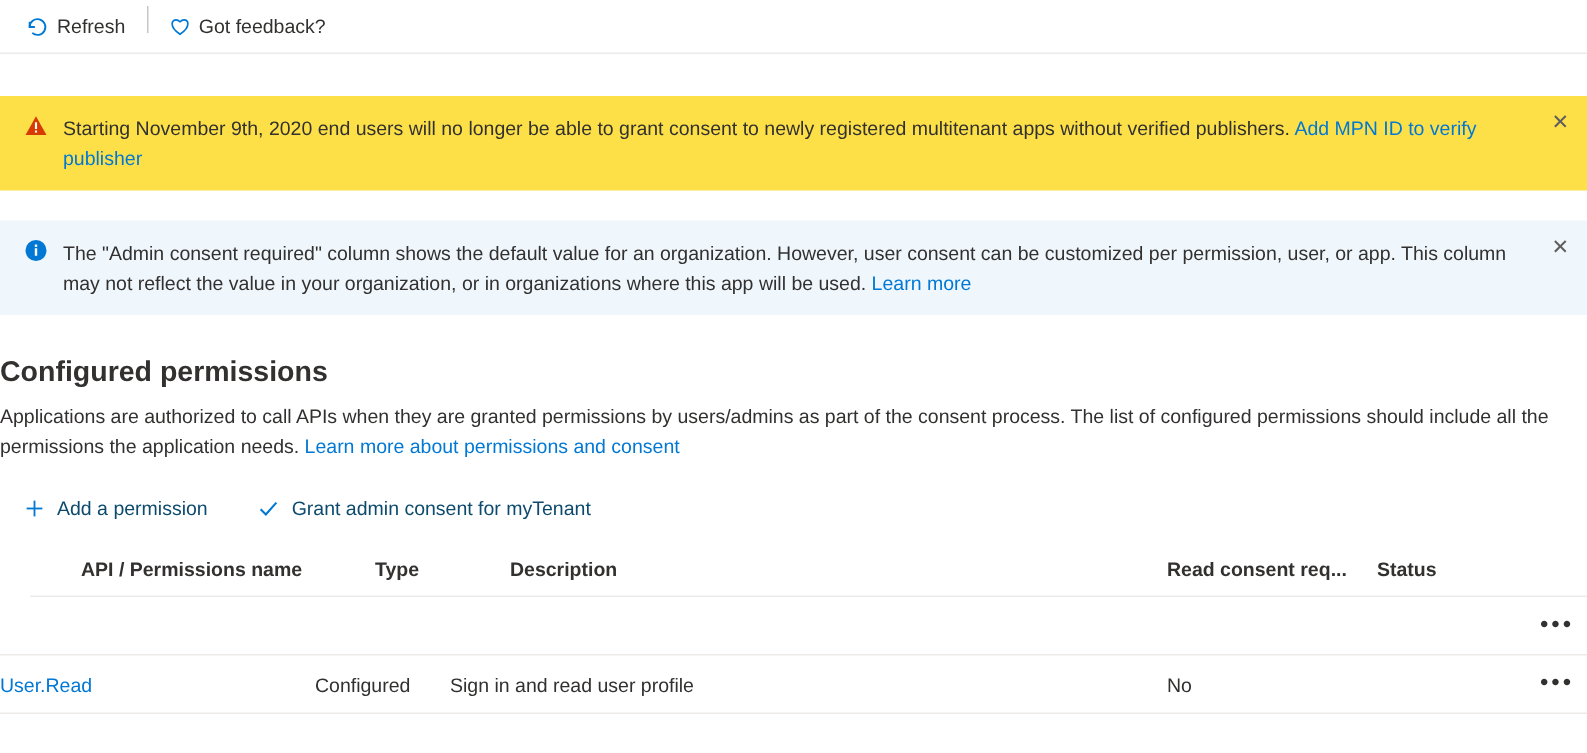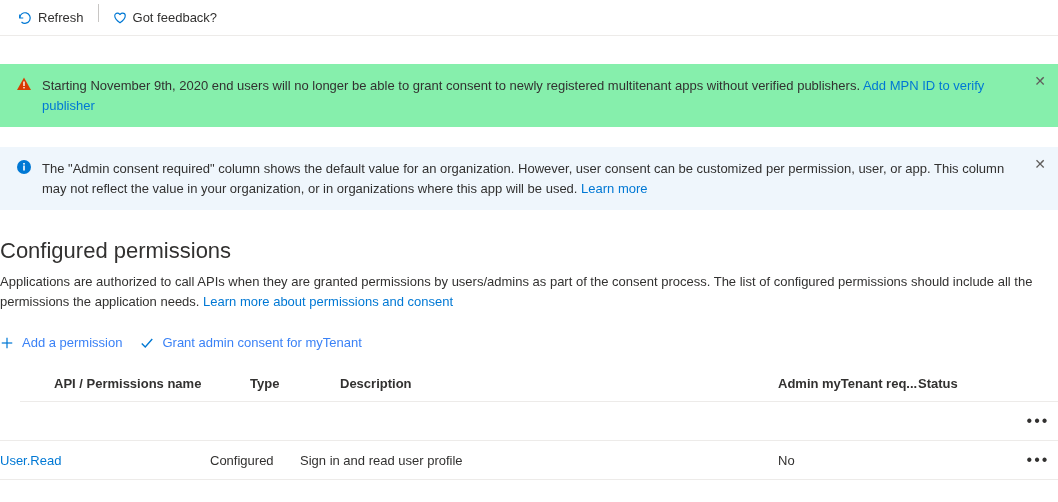--- a/index.html
+++ b/index.html
@@ -41,21 +41,21 @@
     }
     .banner {
       display: flex;
       align-items: flex-start;
       padding: 12px 16px;
       margin-top: 28px;
       gap: 10px;
       position: relative;
     }
     .banner-warning {
-      background: #86efac;
+      background: #fde047;
     }
     .banner-info {
       background: #eff6fc;
       margin-top: 20px;
     }
     .banner-text {
       flex: 1;
       line-height: 1.5;
       padding-right: 28px;
     }
@@ -67,43 +67,44 @@
       color: #605e5c;
       font-size: 14px;
       line-height: 1;
     }
     .link {
       color: #0078d4;
       cursor: pointer;
       text-decoration: none;
     }
     .section-heading {
-      font-size: 22px;
-      font-weight: 400;
+      font-size: 19px;
+      font-weight: 700;
       margin-top: 28px;
       color: #323130;
     }
     .section-desc {
       margin-top: 8px;
       line-height: 1.5;
       color: #323130;
     }
     .action-bar {
       display: flex;
       align-items: center;
       gap: 18px;
       margin-top: 18px;
       padding: 6px 0;
     }
     .action-item {
       display: flex;
       align-items: center;
       gap: 8px;
       cursor: pointer;
-      color: #3b82f6;
+      color: #0c4a6e;
+      padding-left: 16px;
     }
     .action-item .icon svg {
       stroke: #0078d4;
     }
     .table {
       width: 100%;
       margin-top: 10px;
       border-collapse: collapse;
     }
     .table-header {
@@ -218,21 +219,21 @@
     </span>
     <span>Grant admin consent for myTenant</span>
   </div>
 </div>
 
 <div class="table">
   <div class="table-header">
     <div class="col-name">API / Permissions name</div>
     <div class="col-type">Type</div>
     <div class="col-desc">Description</div>
-    <div class="col-consent">Admin myTenant req...</div>
+    <div class="col-consent">Read consent req...</div>
     <div class="col-status">Status</div>
     <div class="col-actions"></div>
   </div>
 
   <div class="table-row group-row">
     <div class="col-type"></div>
     <div class="col-desc"></div>
     <div class="col-consent"></div>
     <div class="col-status"></div>
     <div class="col-actions">

